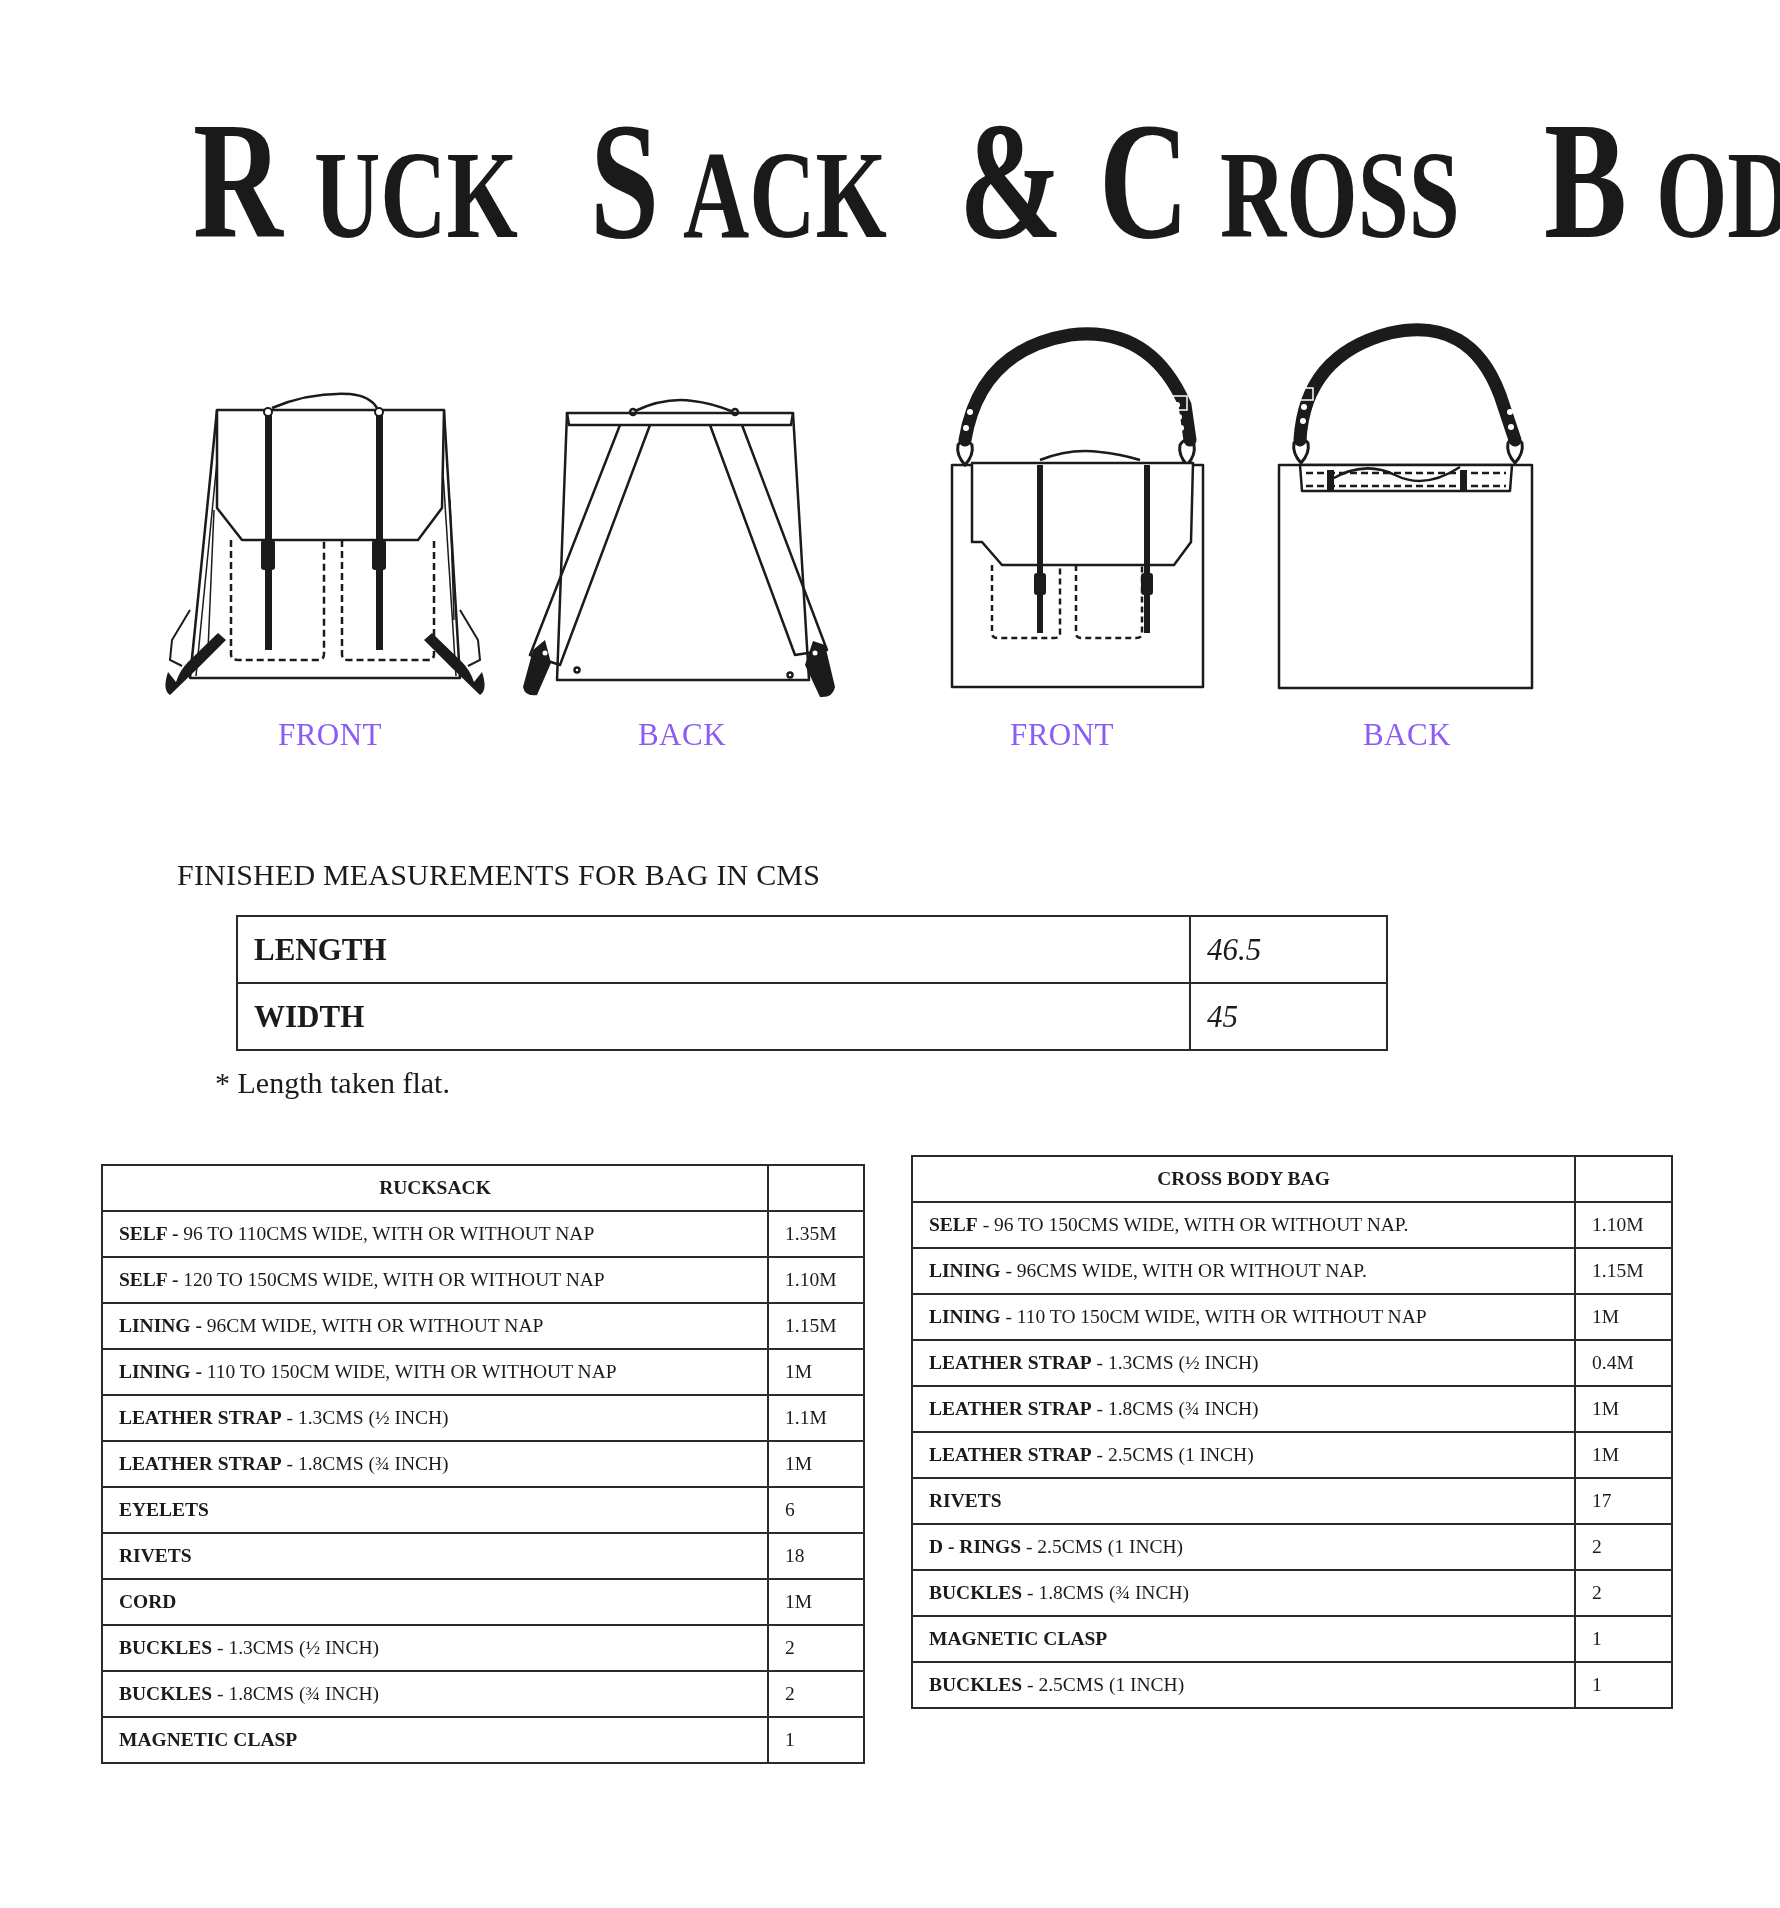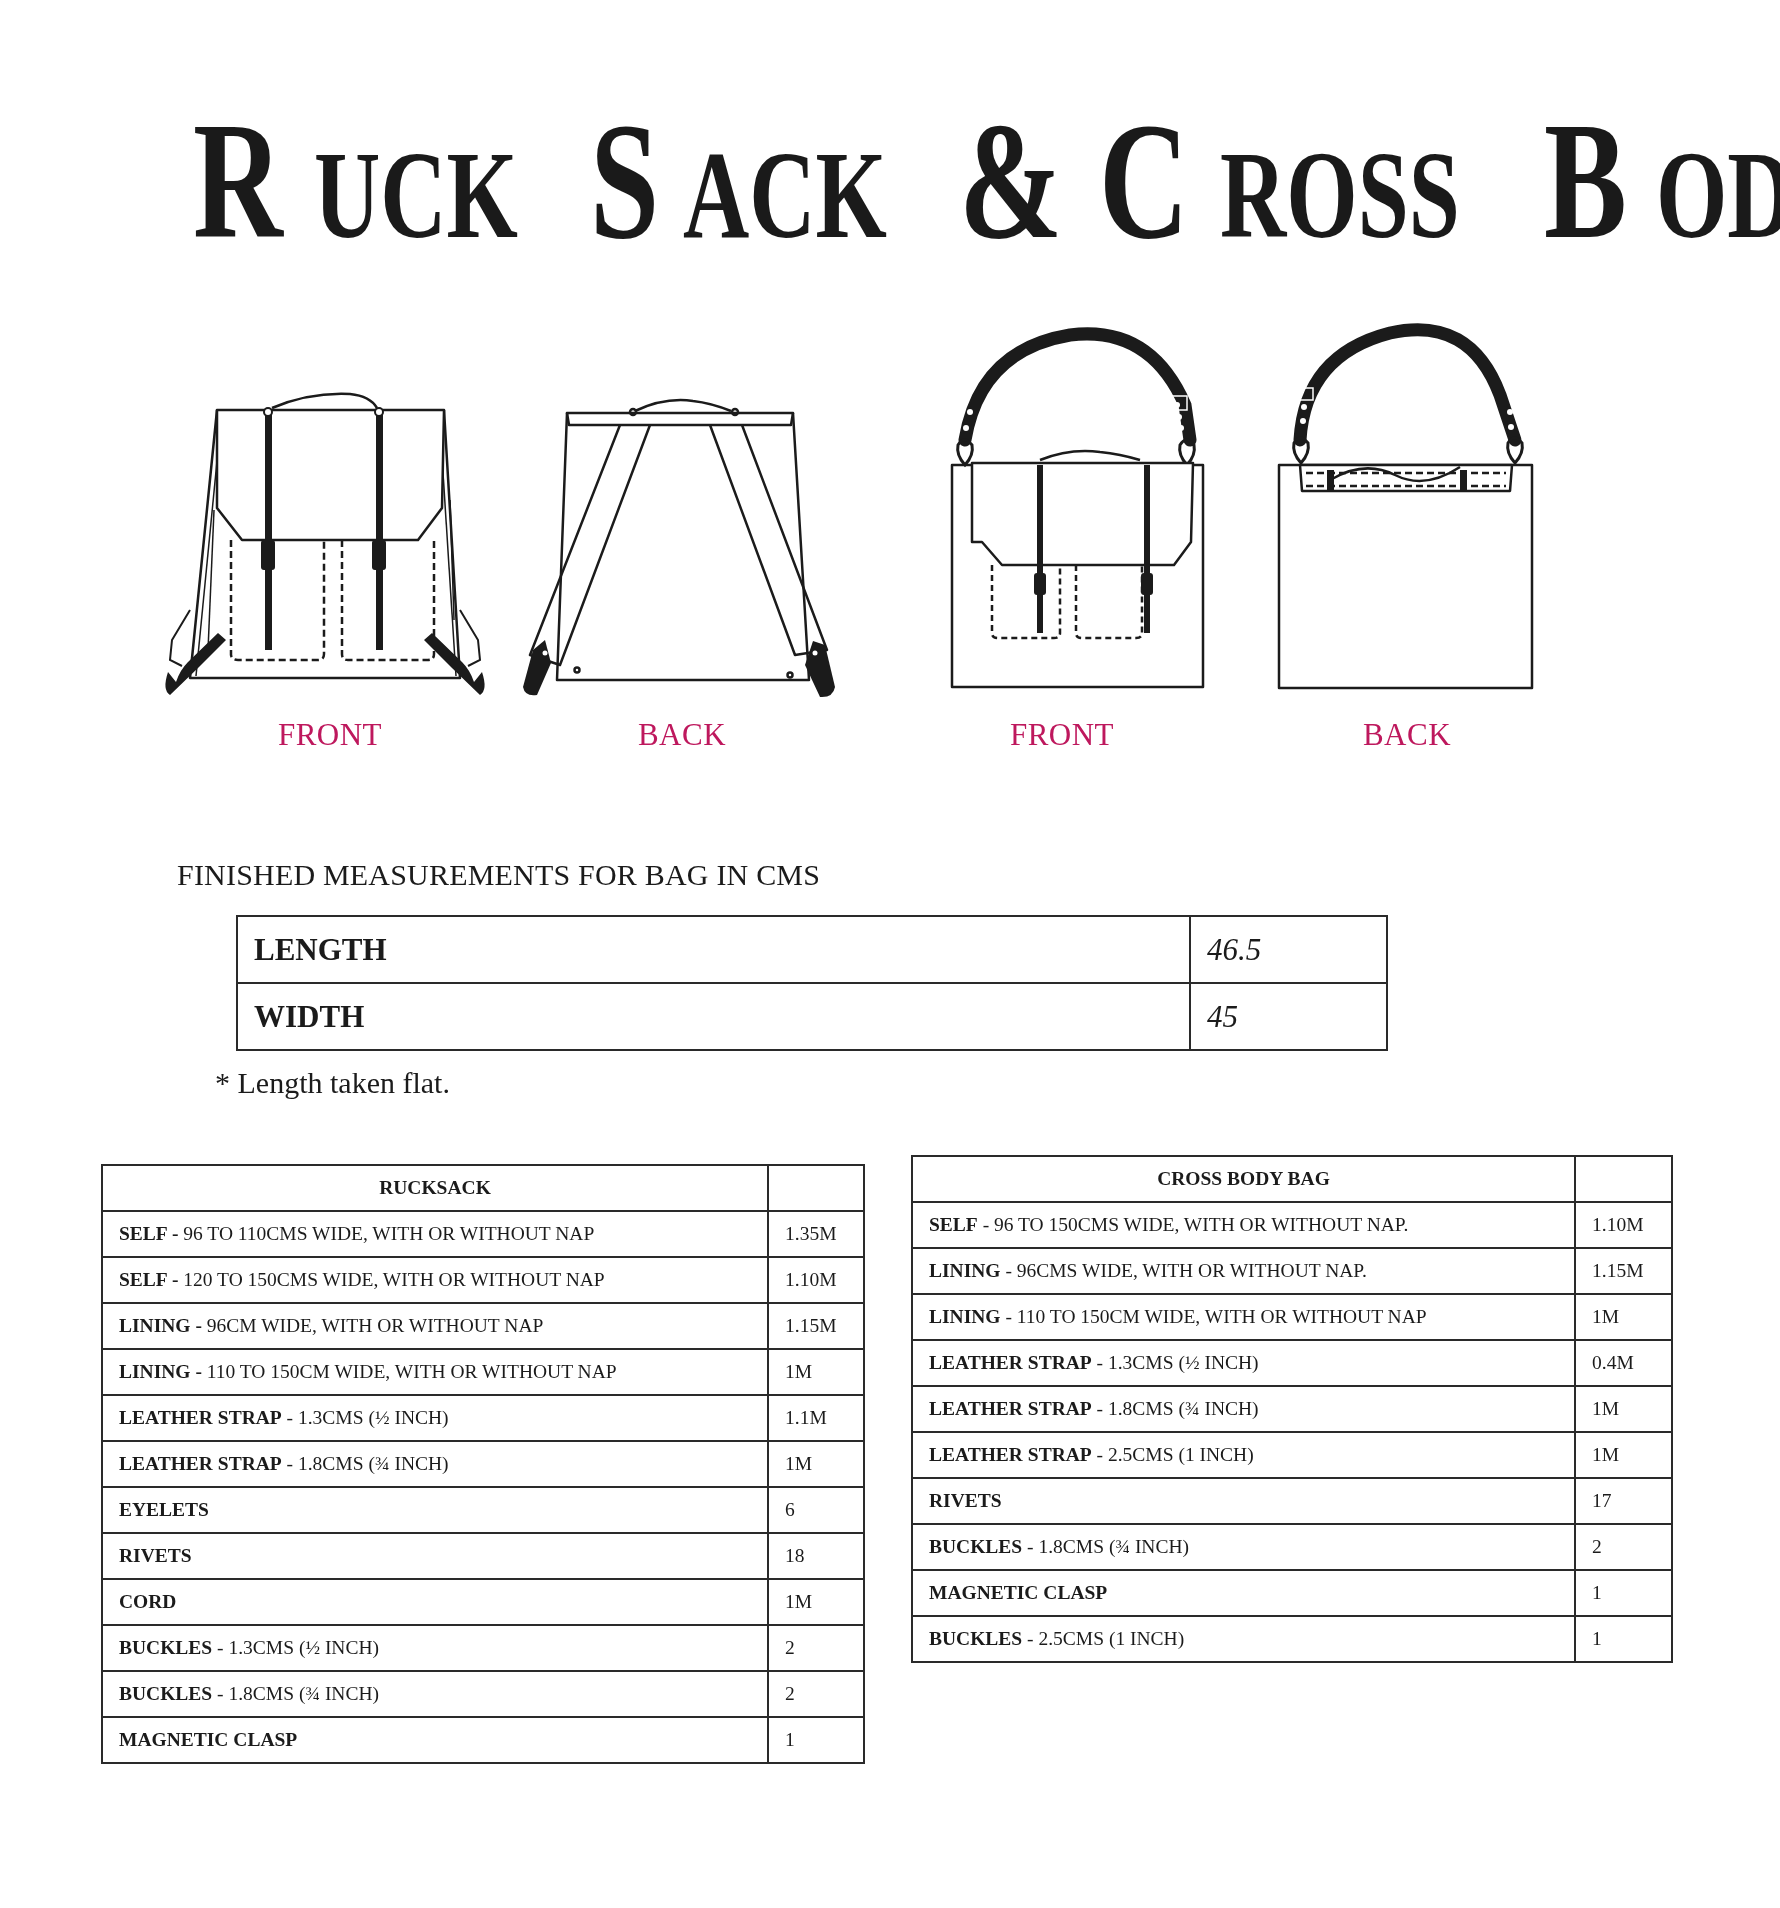--- a/index.html
+++ b/index.html
@@ -12,21 +12,21 @@
            justify-content: space-between; font-family: "Liberation Serif", "DejaVu Serif", serif;
            font-weight: bold; color: #1a1a1a; white-space: nowrap; }
   .title .word { display: inline-flex; align-items: baseline; }
   .title .cap { font-size: 168px; line-height: 1; transform: scaleX(0.74); transform-origin: left bottom; display: inline-block; }
   .title .sc { font-size: 124px; line-height: 1; transform: scaleX(0.74); transform-origin: left bottom; display: inline-block; }
 
   
   .illus { position: absolute; }
   .illus svg { width: 100%; height: 100%; overflow: visible; }
   .view-label { position: absolute; font-family: "Liberation Serif", "DejaVu Serif", serif;
-                font-size: 31px; line-height: 1; text-align: center; width: 200px; color: #be185d; letter-spacing: 0.5px; }
+                font-size: 31px; line-height: 1; text-align: center; width: 200px; color: #8b5cf6; letter-spacing: 0.5px; }
 
   
   .meas-heading { left: 177px; top: 860px; font-family: "Liberation Serif", "DejaVu Serif", serif;
                   font-size: 30px; line-height: 1; white-space: nowrap; letter-spacing: 0.2px; }
   table { border-collapse: collapse; position: absolute; table-layout: fixed; }
   .meas-table { left: 190px; top: 915px; width: 1152px; margin-left: 46px; }
   .meas-table td { border: 2px solid #2a2a2a; height: 65px; padding: 0 0 0 16px;
                    font-family: "Liberation Serif", "DejaVu Serif", serif; font-size: 31px; }
   .meas-table td.k { font-weight: bold; width: 935px; }
   .meas-table td.v { font-weight: normal; font-style: italic; }
@@ -303,20 +303,24 @@
       </tr>
   <tr>
         <td><b>LEATHER STRAP</b><span> - 2.5CMS (1 INCH)</span></td>
         <td>1M</td>
       </tr>
   <tr>
         <td><b>RIVETS</b><span></span></td>
         <td>17</td>
       </tr>
   <tr>
+        <td><b>D - RINGS</b><span> - 2.5CMS (1 INCH)</span></td>
+        <td>2</td>
+      </tr>
+  <tr>
         <td><b>BUCKLES</b><span> - 1.8CMS (¾ INCH)</span></td>
         <td>2</td>
       </tr>
   <tr>
         <td><b>MAGNETIC CLASP</b><span></span></td>
         <td>1</td>
       </tr>
   <tr>
         <td><b>BUCKLES</b><span> - 2.5CMS (1 INCH)</span></td>
         <td>1</td>

